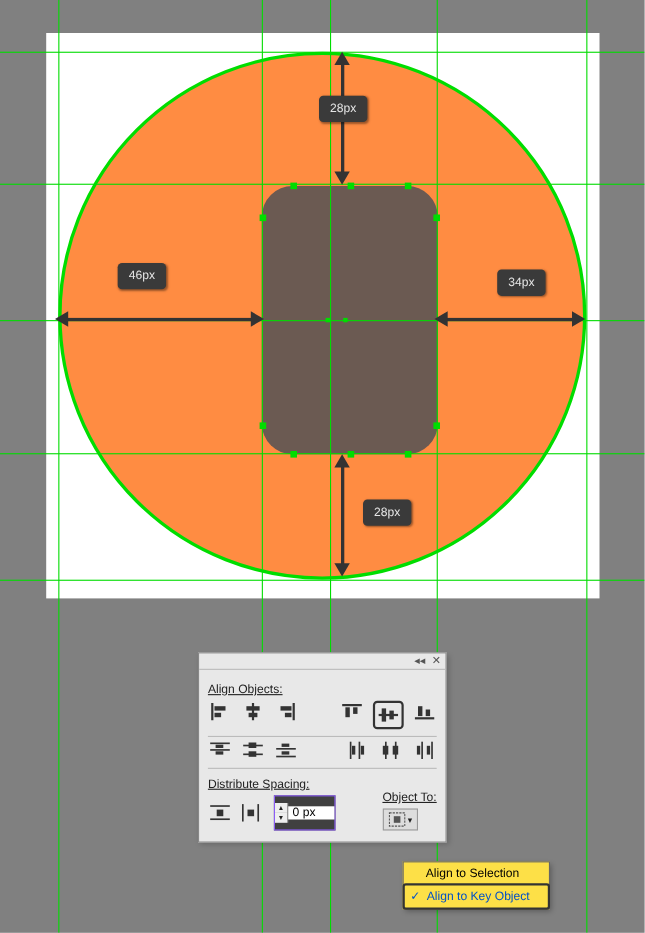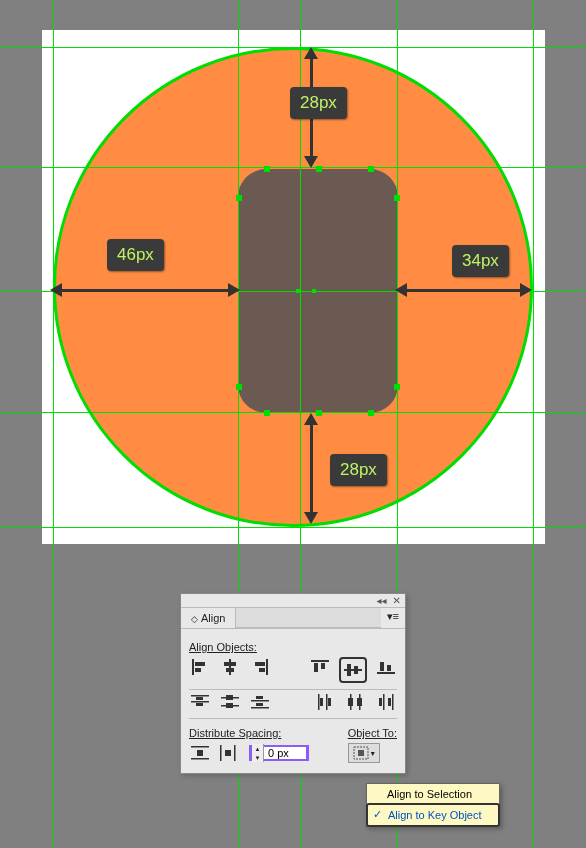--- a/index.html
+++ b/index.html
@@ -66,24 +66,24 @@
     position: absolute;
     width: 0; height: 0;
   }
   .arrow-head.left { border-top: 7px solid transparent; border-bottom: 7px solid transparent; border-right: 12px solid #333; }
   .arrow-head.right { border-top: 7px solid transparent; border-bottom: 7px solid transparent; border-left: 12px solid #333; }
   .arrow-head.up { border-left: 7px solid transparent; border-right: 7px solid transparent; border-bottom: 12px solid #333; }
   .arrow-head.down { border-left: 7px solid transparent; border-right: 7px solid transparent; border-top: 12px solid #333; }
   .measure-label {
     position: absolute;
     background: #3a3a3a;
-    color: #bef264;
+    color: #e5e5e5;
     border-radius: 4px;
     padding: 6px 10px;
-    font-size: 17px;
+    font-size: 11px;
     box-shadow: 1px 1px 2px rgba(0,0,0,0.4);
   }
   
   .panel {
     position: absolute;
     left: 180px;
     top: 593px;
     width: 226px;
     background: #e8e8e8;
     border: 1px solid #888;
@@ -129,23 +129,23 @@
     border-radius: 4px;
     width: 28px;
     height: 26px;
   }
   .icon-btn svg { width: 18px; height: 16px; }
   .divider { height: 1px; background: #bbb; margin: 6px 0 2px; }
   .bottom-row { display: flex; justify-content: space-between; align-items: flex-end; }
   .stepper {
     display: inline-flex;
     align-items: center;
-    border: 3px solid #8b5cf6;
+    border: 1px solid #8b5cf6;
     background: #404040;
-    height: 16px;
+    height: 32px;
     margin-left: 4px;
   }
   .stepper .arrows {
     width: 12px;
     display: flex;
     flex-direction: column;
     border-right: 1px solid #999;
   }
   .stepper .arrows span { font-size: 7px; text-align: center; line-height: 9px; background: #eee; cursor: pointer;}
   .stepper input {
@@ -163,21 +163,21 @@
     cursor: pointer;
     display: inline-flex;
     align-items: center;
     gap: 2px;
   }
   .dropdown {
     position: absolute;
     left: 366px;
     top: 783px;
     width: 134px;
-    background: #fef9c3;
+    background: #fde047;
     border: 1px solid #666;
     box-shadow: 2px 2px 5px rgba(0,0,0,0.3);
     font-size: 11px;
   }
   .dropdown .item {
     padding: 4px 6px 4px 20px;
     cursor: pointer;
     position: relative;
   }
   .dropdown .item.selected {
@@ -243,27 +243,20 @@
 
 <div class="measure-arrow h" style="left:404px;top:289px;width:120px"></div>
 <div class="arrow-head left" style="left:395px;top:283px"></div>
 <div class="arrow-head right" style="left:520px;top:283px"></div>
 <div class="measure-label" style="left:452px;top:245px">34px</div>
 
 <div class="panel">
   <div class="panel-top">
     <span>◂◂</span>
     <span>✕</span>
-  </div>
-  <div class="panel-tab">
-    <div class="tab">
-      <span style="font-size:9px;margin-right:3px">◇</span><span>Align</span>
-    </div>
-    <div class="gap"></div>
-    <div class="menu">▾≡</div>
   </div>
   <div class="panel-body">
     <div class="section-label">Align Objects:</div>
     <div class="icon-row">
       <div class="icon-btn">
           <svg viewBox="0 0 18 16">
             <rect x="1" y="0" width="2" height="16" fill="#333"></rect>
             <rect x="4" y="3" width="10" height="4" fill="#333"></rect>
             <rect x="4" y="9" width="6" height="4" fill="#333"></rect>
           </svg>

